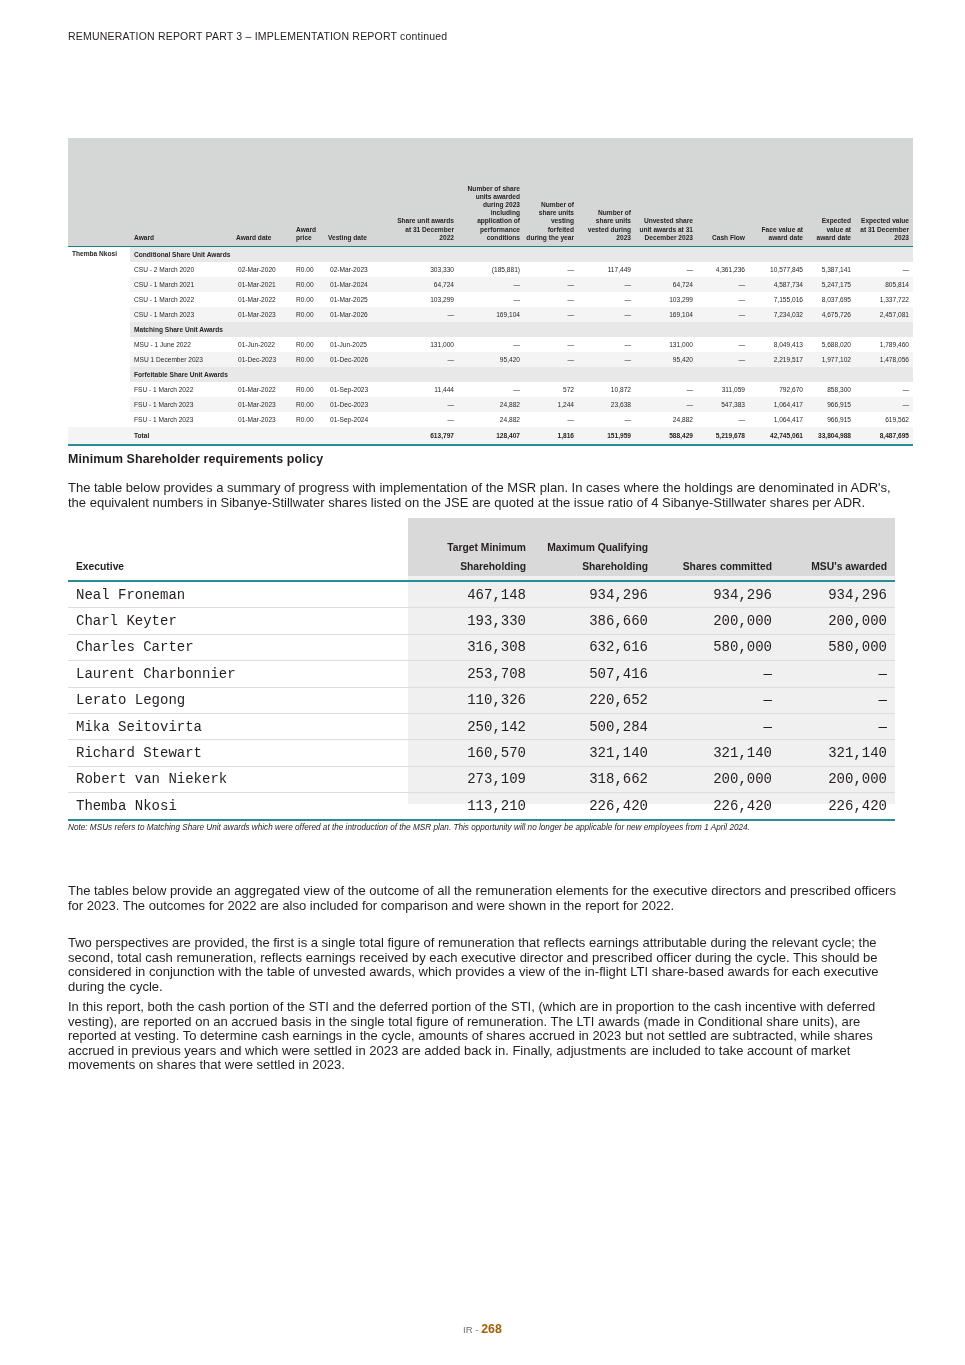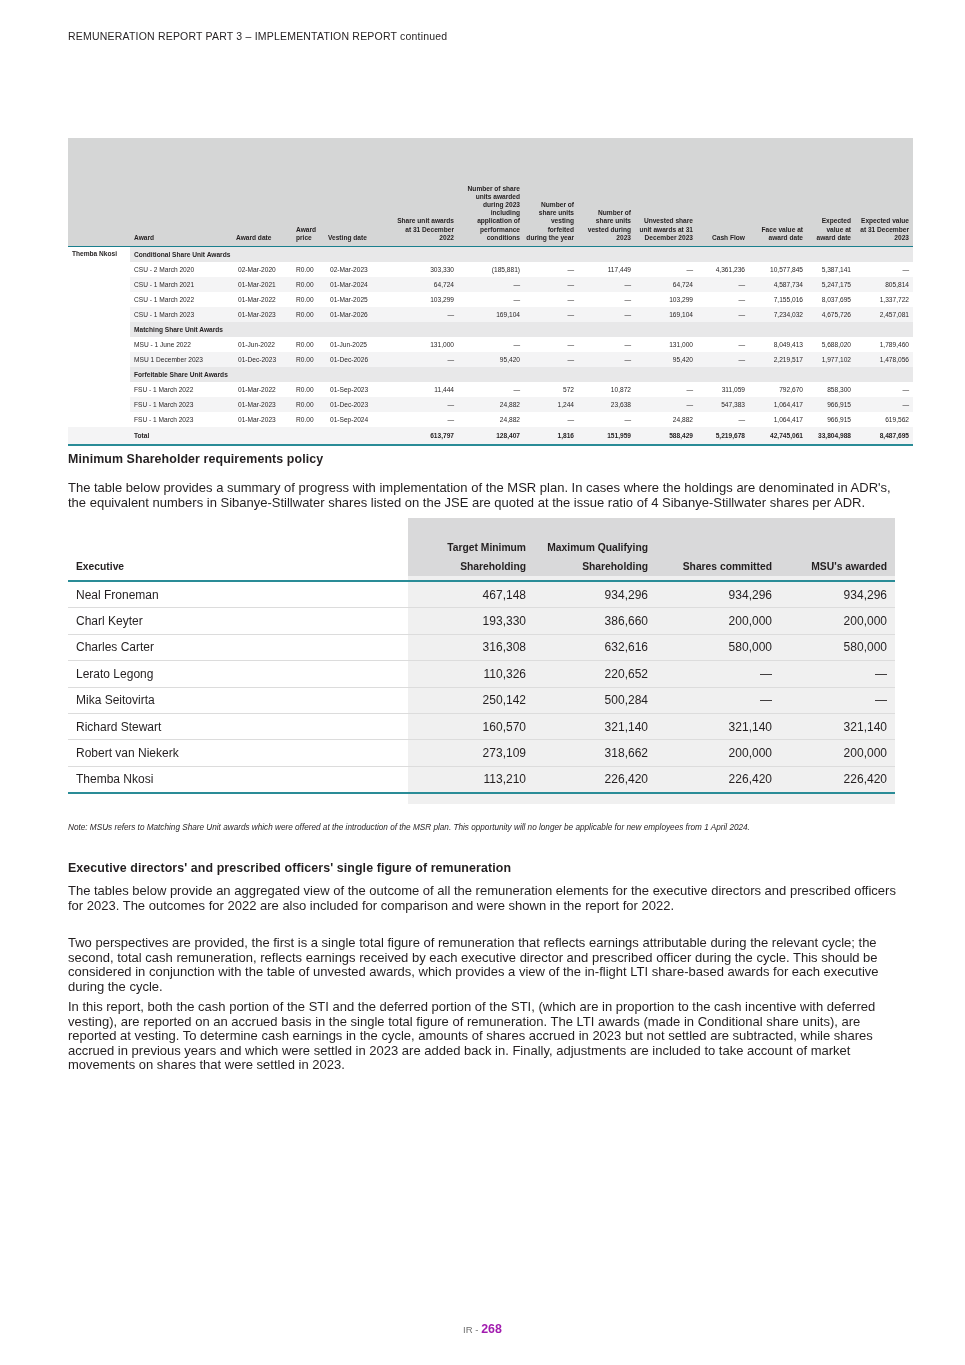--- a/index.html
+++ b/index.html
@@ -98,34 +98,35 @@
   table.t2 th, table.t2 td { padding: 0; }
   .t2 thead th {
     font-size: 10.3px; line-height: 19px; font-weight: bold;
     text-align: right; vertical-align: bottom;
     height: 58px; padding: 0 8px 4px 0;
     border-bottom: 2.2px solid #2a8c97;
     background: transparent;
   }
   .t2 thead th.h-exec { text-align: left; padding-left: 8px; }
   .t2 tbody td {
-    font-size: 12px; text-align: right;
+    font-size: 14px; text-align: right;
     height: 25.4px; padding: 0 8px 0 0;
     border-bottom: 1px solid #dcdcdc;
     background: transparent;
+    font-family: Liberation Mono, monospace;
   }
   .t2 tbody td.c-name { text-align: left; padding-left: 8px; }
   .t2 tbody tr:last-child td { border-bottom: 2.2px solid #2a8c97; }
 
   
   .footer {
     position: absolute; left: 0; right: 0; top: 1322px;
     text-align: center; font-size: 9.6px; color: #6f6f6f;
   }
-  .footer .pg { color: #a21caf; font-weight: bold; font-size: 12.4px; }
+  .footer .pg { color: #a16207; font-weight: bold; font-size: 12.4px; }
 </style>
 </head>
 <body>
 
 <div class="page">
 
   <div class="run-head">REMUNERATION REPORT PART 3 – IMPLEMENTATION REPORT continued</div>
 
   <div class="tbl-wrap">
     <table class="t1">
@@ -379,20 +380,27 @@
             <td>200,000</td>
           </tr>
           <tr>
             <td class="c-name">Charles Carter</td>
             <td>316,308</td>
             <td>632,616</td>
             <td>580,000</td>
             <td>580,000</td>
           </tr>
           <tr>
+            <td class="c-name">Laurent Charbonnier</td>
+            <td>253,708</td>
+            <td>507,416</td>
+            <td>—</td>
+            <td>—</td>
+          </tr>
+          <tr>
             <td class="c-name">Lerato Legong</td>
             <td>110,326</td>
             <td>220,652</td>
             <td>—</td>
             <td>—</td>
           </tr>
           <tr>
             <td class="c-name">Mika Seitovirta</td>
             <td>250,142</td>
             <td>500,284</td>
@@ -419,21 +427,20 @@
             <td>226,420</td>
             <td>226,420</td>
             <td>226,420</td>
           </tr>
         </tbody>
     </table>
   </div>
 
   <p class="note" style="top:822px">Note: MSUs refers to Matching Share Unit awards which were offered at the introduction of the MSR plan. This opportunity will no longer be applicable for new employees from 1 April 2024.</p>
 
-  <h2 class="sec" style="top:861px">Executive directors' and prescribed officers' single figure of remuneration</h2>
   <p class="body" style="top:884px">The tables below provide an aggregated view of the outcome of all the remuneration elements for the executive directors and prescribed officers for 2023. The outcomes for 2022 are also included for comparison and were shown in the report for 2022.</p>
   <p class="body" style="top:936px">Two perspectives are provided, the first is a single total figure of remuneration that reflects earnings attributable during the relevant cycle; the second, total cash remuneration, reflects earnings received by each executive director and prescribed officer during the cycle. This should be considered in conjunction with the table of unvested awards, which provides a view of the in-flight LTI share-based awards for each executive during the cycle.</p>
   <p class="body" style="top:1000px">In this report, both the cash portion of the STI and the deferred portion of the STI, (which are in proportion to the cash incentive with deferred vesting), are reported on an accrued basis in the single total figure of remuneration. The LTI awards (made in Conditional share units), are reported at vesting. To determine cash earnings in the cycle, amounts of shares accrued in 2023 but not settled are subtracted, while shares accrued in previous years and which were settled in 2023 are added back in. Finally, adjustments are included to take account of market movements on shares that were settled in 2023.</p>
 
   <div class="footer">
     <span>IR - </span><span class="pg">268</span>
   </div>
 
 </div>
 

